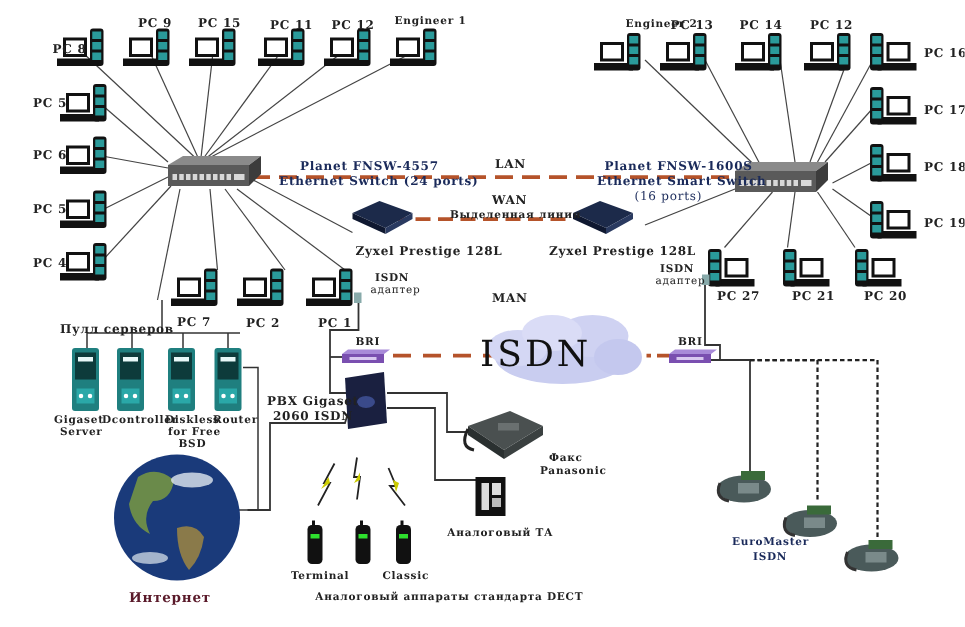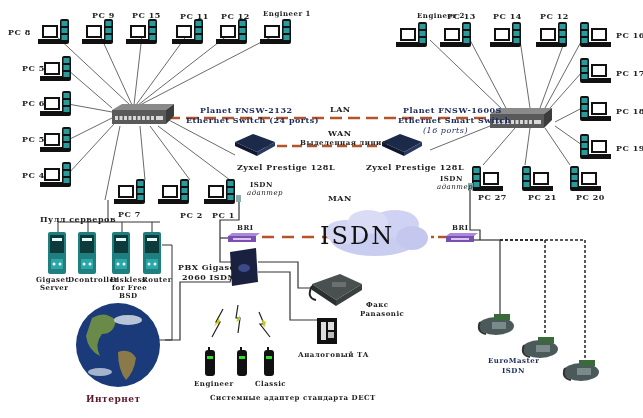--- a/index.html
+++ b/index.html
@@ -1,21 +1,21 @@
 <!DOCTYPE html>
 <html><head>
 <meta charset="utf-8">
 <style>
   html, body { margin:0; padding:0; background:#fff; }
   body { width:643px; height:418px; position:relative; overflow:hidden; font-family:"DejaVu Serif", serif; }
   #stage { position:absolute; left:0; top:0; width:643px; height:418px; }
   .lbl { position:absolute; font-family:"DejaVu Serif", serif; font-size:8px; font-weight:bold; color:#222; white-space:nowrap; letter-spacing:0.5px; }
   .lbl.blue { color:#1a2a5a; }
   .lbl.small { font-size:7px; }
-  .lbl.it { font-style:italic; font-weight:normal; }
+  .lbl.it { font-weight:normal; }
   .lbl.big { font-size:24px; font-weight:normal; color:#111; letter-spacing:2px; }
   .lbl.maroon { color:#5a1a2a; }
 </style>
 </head>
 <body>
 
 <svg id="stage" width="643" height="418" viewBox="0 0 643 418" xmlns="http://www.w3.org/2000/svg">
   <defs>
     <g id="pc">
       <rect x="0" y="0" width="16" height="13" fill="#111"></rect>
@@ -323,51 +323,51 @@
       <use href="#deskphone" x="478" y="312"></use>
     </g>
   <g>
       <use href="#deskphone" x="522" y="335"></use>
     </g>
   <g>
       <use href="#deskphone" x="563" y="358"></use>
     </g>
 </svg>
 
-<div class="lbl" style="left:8px;top:27px">PC 8</div>
+<div class="lbl" style="left:35px;top:27px">PC 8</div>
 <div class="lbl" style="left:92px;top:10px">PC 9</div>
 <div class="lbl" style="left:132px;top:10px">PC 15</div>
 <div class="lbl" style="left:180px;top:11px">PC 11</div>
 <div class="lbl" style="left:221px;top:11px">PC 12</div>
 <div class="lbl small" style="left:263px;top:9px">Engineer 1</div>
 
 <div class="lbl" style="left:22px;top:63px">PC 5</div>
 <div class="lbl" style="left:22px;top:98px">PC 6</div>
 <div class="lbl" style="left:22px;top:134px">PC 5</div>
 <div class="lbl" style="left:22px;top:170px">PC 4</div>
 
 <div class="lbl" style="left:118px;top:209px">PC 7</div>
-<div class="lbl" style="left:180px;top:210px">PC 2</div>
+<div class="lbl" style="left:164px;top:210px">PC 2</div>
 <div class="lbl" style="left:212px;top:210px">PC 1</div>
 
 <div class="lbl small" style="left:417px;top:11px">Engineer 2</div>
 <div class="lbl" style="left:447px;top:11px">PC 13</div>
 <div class="lbl" style="left:493px;top:11px">PC 14</div>
 <div class="lbl" style="left:540px;top:11px">PC 12</div>
 
 <div class="lbl" style="left:616px;top:30px">PC 16</div>
 <div class="lbl" style="left:616px;top:68px">PC 17</div>
 <div class="lbl" style="left:616px;top:106px">PC 18</div>
 <div class="lbl" style="left:616px;top:143px">PC 19</div>
 
 <div class="lbl" style="left:478px;top:192px">PC 27</div>
 <div class="lbl" style="left:528px;top:192px">PC 21</div>
 <div class="lbl" style="left:576px;top:192px">PC 20</div>
 
-<div class="lbl blue" style="left:200px;top:105px">Planet FNSW-2132</div>
+<div class="lbl blue" style="left:200px;top:105px">Planet FNSW-4557</div>
 <div class="lbl blue" style="left:186px;top:115px">Ethernet Switch (24 ports)</div>
 
 <div class="lbl blue" style="left:403px;top:105px">Planet FNSW-1600S</div>
 <div class="lbl blue" style="left:398px;top:115px">Ethernet Smart Switch</div>
 <div class="lbl blue it" style="left:423px;top:126px">(16 ports)</div>
 
 <div class="lbl" style="left:330px;top:104px">LAN</div>
 <div class="lbl" style="left:328px;top:128px">WAN</div>
 <div class="lbl small" style="left:300px;top:138px">Выделенная линия</div>
 
@@ -397,18 +397,18 @@
 <div class="lbl small" style="left:452px;top:223px">BRI</div>
 
 <div class="lbl" style="left:178px;top:262px">PBX Gigaset</div>
 <div class="lbl" style="left:182px;top:272px">2060 ISDN</div>
 
 <div class="lbl small" style="left:366px;top:300px">Факс</div>
 <div class="lbl small" style="left:360px;top:309px">Panasonic</div>
 
 <div class="lbl small" style="left:298px;top:350px">Аналоговый ТА</div>
 
-<div class="lbl small" style="left:194px;top:379px">Engineer</div>
+<div class="lbl small" style="left:194px;top:379px">Terminal</div>
 <div class="lbl small" style="left:255px;top:379px">Classic</div>
-<div class="lbl small" style="left:210px;top:393px">Системные адаптер стандарта DECT</div>
+<div class="lbl small" style="left:210px;top:393px">Аналоговый аппараты стандарта DECT</div>
 
 <div class="lbl blue small" style="left:488px;top:356px">EuroMaster</div>
 <div class="lbl blue small" style="left:502px;top:366px">ISDN</div>
 
 </body></html>

